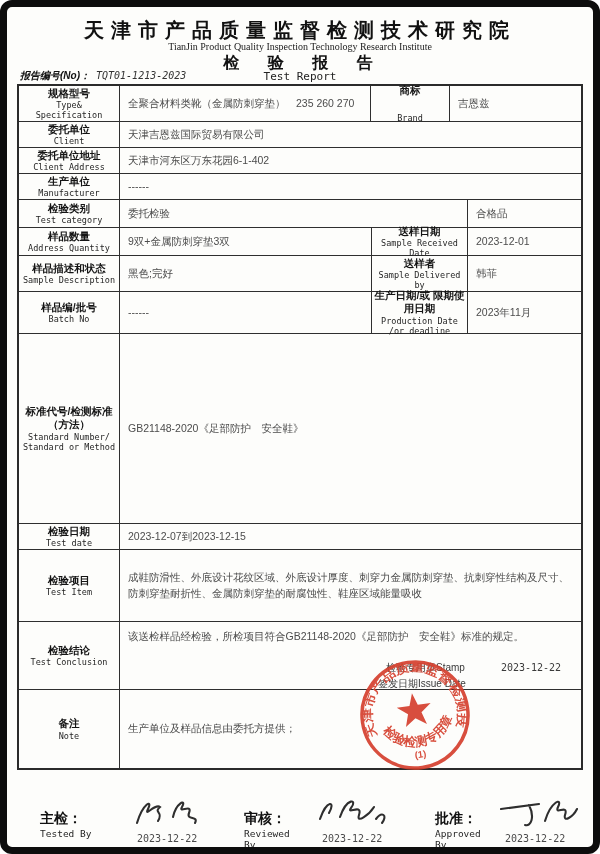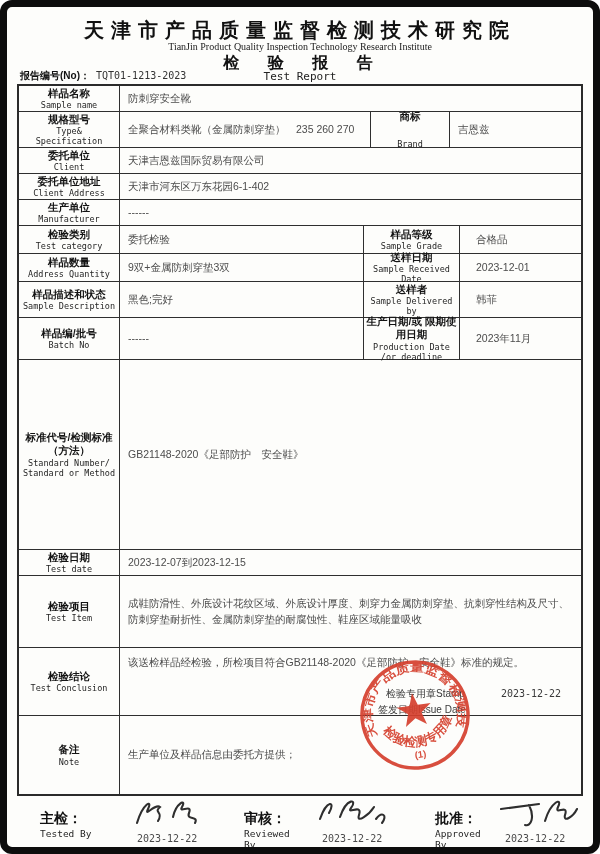--- a/index.html
+++ b/index.html
@@ -14,39 +14,39 @@
 
   
   .inst-cn { top:10px; left:0; width:100%; text-align:center;
     font-size:20px; font-weight:bold; letter-spacing:7px; color:#111; }
   .inst-en { top:34px; left:0; width:100%; text-align:center;
     font-family:"Liberation Serif",serif; font-size:10px; color:#222; }
   .title-cn { top:46px; left:4px; width:100%; text-align:center;
     font-size:16px; font-weight:bold; letter-spacing:12px; color:#111; }
   .title-en { top:63px; left:0; width:100%; text-align:center;
     font-family:"DejaVu Sans Mono",monospace; font-size:11px; color:#222; }
-  .repno { top:62px; left:13px; font-size:10px; }
+  .repno { top:62px; left:13px; font-size:10px;font-style:italic; }
   .repno .lbl { font-weight:bold; color:#111; }
   .repno .num { font-family:"DejaVu Sans Mono",monospace; color:#333; margin-left:6px; }
 
   
   .tbl { position:absolute; left:10px; top:77px; width:566px;
     border:2px solid #2b2b2b; display:flex; flex-direction:column; background:transparent; }
   .tr { display:flex; border-bottom:1px solid #2f2f2f; }
   .tr:last-child { border-bottom:none; }
   .td { border-right:1px solid #2f2f2f; }
   .tr .td:last-child { border-right:none; }
   .lab { flex:0 0 101px; display:flex; flex-direction:column; justify-content:center;
     align-items:center; text-align:center; padding:1px 2px; }
   .lab .cn { font-weight:bold; font-size:10.5px; line-height:1.3; color:#141414; }
   .lab .en { font-family:"DejaVu Sans Mono",monospace; font-size:8.5px; line-height:1.2; color:#1f1f1f; }
   .val { flex:1 1 auto; display:flex; align-items:center; padding:2px 8px;
     font-size:10.5px; color:#4c4c4c; line-height:1.5; }
   .lab.mid { flex:0 0 96px; }
-  .val.last { flex:0 0 113px;margin-left:8px; }
+  .val.last { flex:0 0 113px; }
   .lab.brand { flex:0 0 79px;gap:15px; }
   .val.brandv { flex:0 0 131px; }
   .val.top { align-items:flex-start; padding-top:7px; }
   .val.rel { position:relative; }
 
   
   .seal-lines { position:absolute; left:266px; top:38px; font-size:10px; color:#3a3a3a; white-space:nowrap; }
   .seal-lines .date { margin-left:36px; font-family:"DejaVu Sans Mono",monospace; }
   .seal-lines .l2 { margin-top:1px; margin-left:-8px; }
 
@@ -69,27 +69,20 @@
   <div class="abs inst-cn">天津市产品质量监督检测技术研究院</div>
   <div class="abs inst-en">TianJin Product Quality Inspection Technology Research Institute</div>
   <div class="abs title-cn">检 验 报 告</div>
   <div class="abs title-en">Test Report</div>
   <div class="abs repno">
     <span class="lbl">报告编号(No)：</span><span class="num">TQT01-1213-2023</span>
   </div>
 
   <div class="tbl">
 
-    <div class="tr" style="height:26px">
-      <div class="td lab">
-        <div class="cn">样品名称</div>
-        <div class="en">Sample name</div>
-      </div>
-      <div class="td val">防刺穿安全靴</div>
-    </div>
 
     <div class="tr" style="height:36px">
       <div class="td lab">
         <div class="cn">规格型号</div>
         <div class="en">Type&amp; Specification</div>
       </div>
       <div class="td val">全聚合材料类靴（金属防刺穿垫）　235 260 270</div>
       <div class="td lab brand">
         <div class="cn">商标</div>
         <div class="en">Brand</div>
@@ -120,24 +113,20 @@
       </div>
       <div class="td val">------</div>
     </div>
 
     <div class="tr" style="height:28px">
       <div class="td lab">
         <div class="cn">检验类别</div>
         <div class="en">Test category</div>
       </div>
       <div class="td val">委托检验</div>
-      <div class="td lab mid">
-        <div class="cn">样品等级</div>
-        <div class="en">Sample Grade</div>
-      </div>
       <div class="td val last">合格品</div>
     </div>
 
     <div class="tr" style="height:28px">
       <div class="td lab">
         <div class="cn">样品数量</div>
         <div class="en">Address Quantity</div>
       </div>
       <div class="td val">9双+金属防刺穿垫3双</div>
       <div class="td lab mid">

